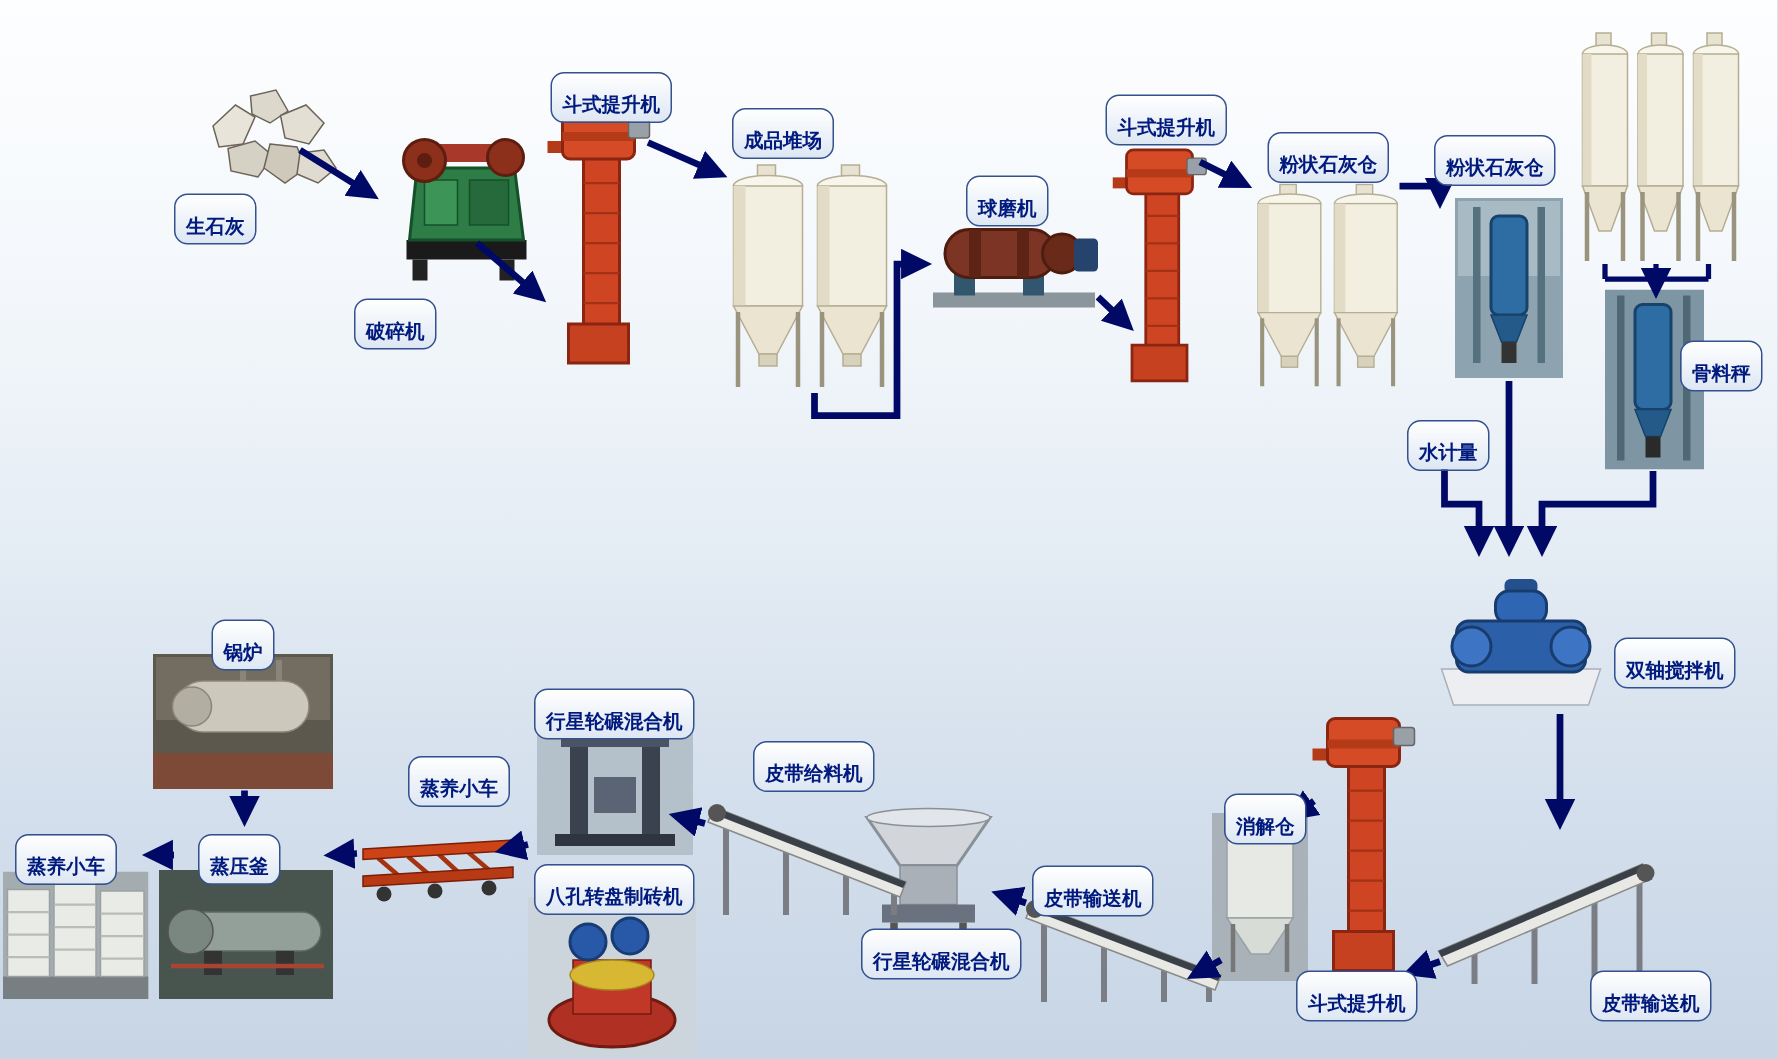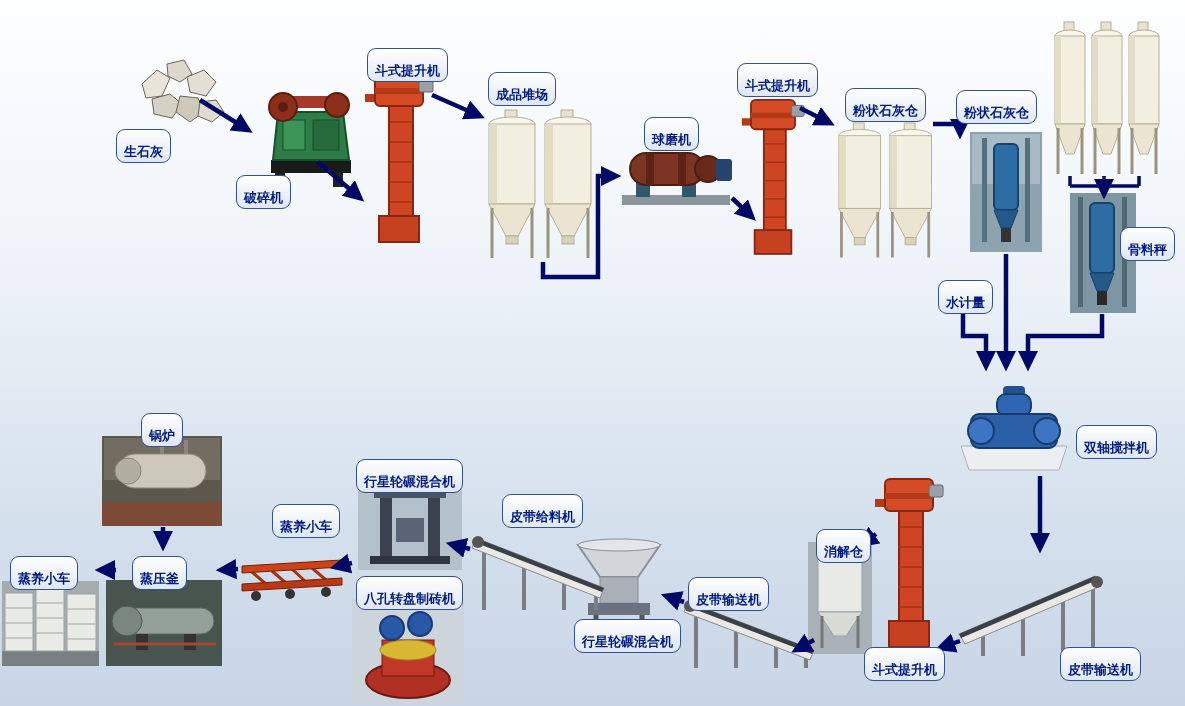--- a/index.html
+++ b/index.html
@@ -352,21 +352,21 @@
       <g fill="#e9ebe7" stroke="#9ba1a3">
         <rect x="3" y="12" width="28" height="58"></rect>
         <rect x="34" y="7" width="28" height="63"></rect>
         <rect x="65" y="13" width="29" height="57"></rect>
       </g>
       <path d="M3,27h28 M3,42h28 M3,57h28 M34,22h28 M34,37h28 M34,52h28 M65,28h29 M65,43h29 M65,58h29" stroke="#b8bdb8" stroke-width="1.5"></path>
     </svg>
   </div>
 
   <div class="lbl" style="left:116px;top:129px">生石灰</div>
-  <div class="lbl" style="left:236px;top:175px">破碎机</div>
+  <div class="lbl" style="left:236px;top:199px">破碎机</div>
   <div class="lbl" style="left:367px;top:48px">斗式提升机</div>
   <div class="lbl" style="left:488px;top:72px">成品堆场</div>
   <div class="lbl" style="left:644px;top:117px">球磨机</div>
   <div class="lbl" style="left:737px;top:63px">斗式提升机</div>
   <div class="lbl" style="left:845px;top:88px">粉状石灰仓</div>
   <div class="lbl" style="left:956px;top:90px">粉状石灰仓</div>
   <div class="lbl" style="left:1120px;top:227px">骨料秤</div>
   <div class="lbl" style="left:938px;top:280px">水计量</div>
   <div class="lbl" style="left:1076px;top:425px">双轴搅拌机</div>
   <div class="lbl" style="left:1060px;top:647px">皮带输送机</div>

